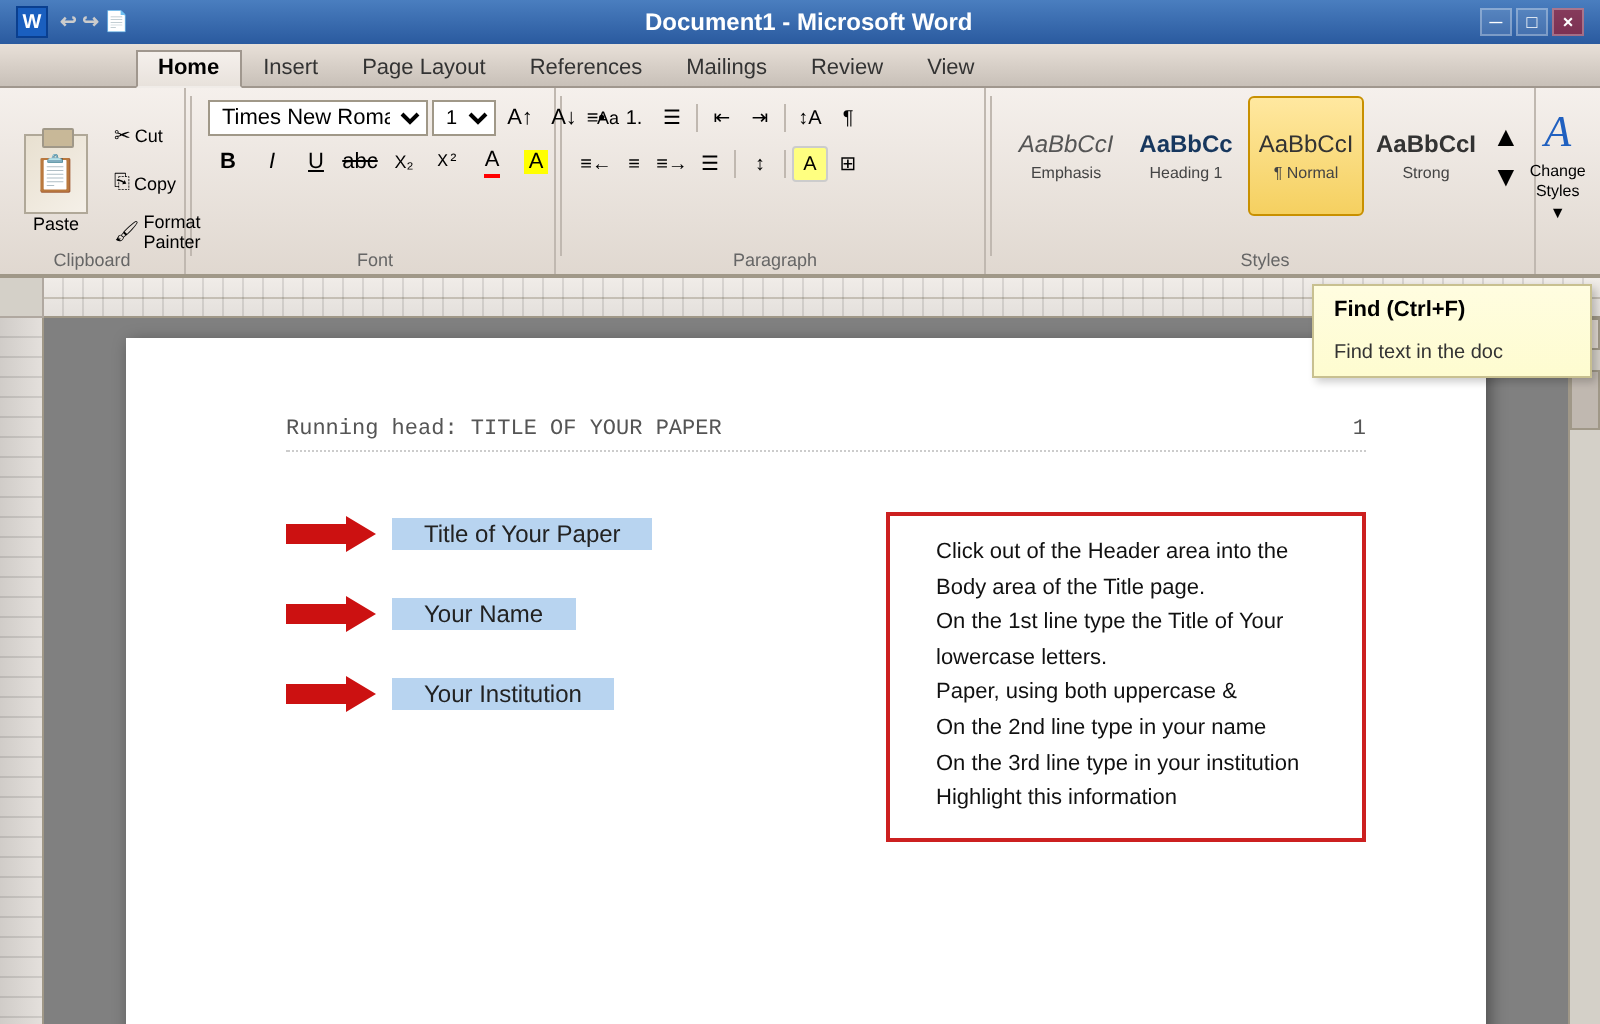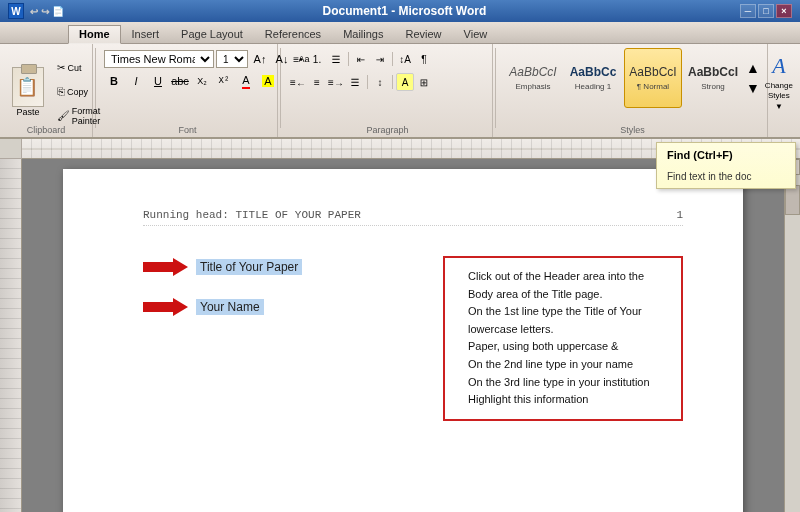--- a/index.html
+++ b/index.html
@@ -282,21 +282,21 @@
     }
     .red-arrow {
       color: #cc0000;
       font-size: 20px;
       margin-right: 8px;
       flex-shrink: 0;
       display: flex; align-items: center;
     }
     .doc-text-highlight {
       background: #b8d4f0;
-      padding: 1px 4px;
+      padding: 1px 16px;
       font-size: 12px;
       color: #222;
     }
 
     .instruction-box {
       width: 240px;
       border: 2px solid #cc2020;
       padding: 10px 23px;
       font-size: 11px;
       color: #111;
@@ -532,20 +532,28 @@
 
           <div class="doc-line">
             <div class="red-arrow">
               <svg width="45" height="22" viewBox="0 0 45 22">
                 <polygon points="0,6 30,6 30,2 45,11 30,20 30,16 0,16" fill="#cc1111"></polygon>
               </svg>
             </div>
             <span class="doc-text-highlight">Your Name</span>
           </div>
 
+          <div class="doc-line">
+            <div class="red-arrow">
+              <svg width="45" height="22" viewBox="0 0 45 22">
+                <polygon points="0,6 30,6 30,2 45,11 30,20 30,16 0,16" fill="#cc1111"></polygon>
+              </svg>
+            </div>
+            <span class="doc-text-highlight">Your Institution</span>
+          </div>
         </div>
 
         <div class="instruction-box">
           <div>Click out of the Header area into the</div>
           <div>Body area of the Title page.</div>
           <div>On the 1st line type the Title of Your</div>
           <div>lowercase letters.</div>
           <div>Paper, using both uppercase &amp;</div>
           <div>On the 2nd line type in your name</div>
           <div>On the 3rd line type in your institution</div>

